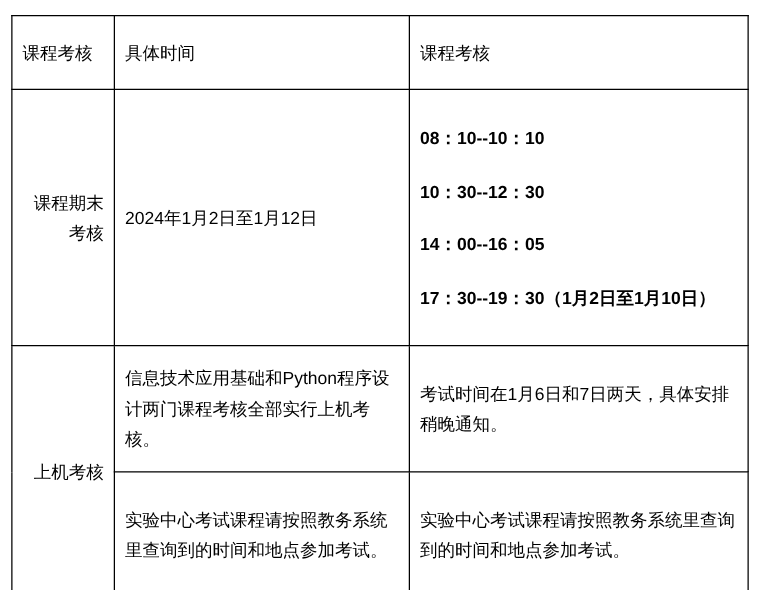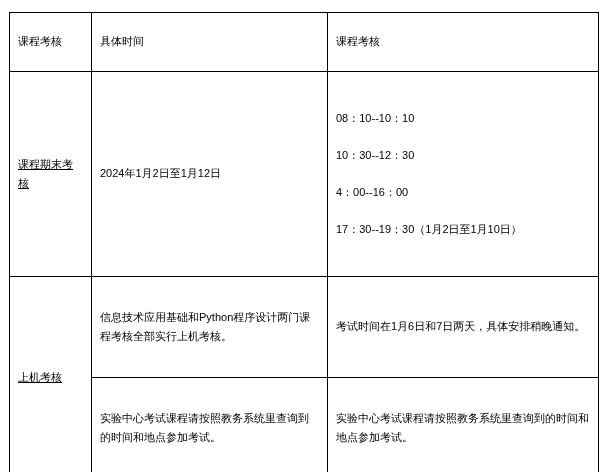--- a/index.html
+++ b/index.html
@@ -21,21 +21,21 @@
     padding: 12px 9px 9px 9px;
   }
   table.exam-table {
     width: 589px;
     border-collapse: collapse;
     table-layout: fixed;
   }
   table.exam-table td {
     border: 1px solid #000000;
     vertical-align: middle;
-    font-size: 11px;
+    font-size: 14px;
     line-height: 1.75;
     padding: 7px 8px;
     word-break: break-word;
   }
   .col-a { width: 82px; }
   .col-b { width: 236px; }
   .col-c { width: 271px; }
 
   .header-cell {
     height: 44px;
@@ -48,30 +48,30 @@
     vertical-align: top;
   }
   .time-list p {
     margin: 0 0 18px 0;
   }
   .time-list p:last-child {
     margin-bottom: 0;
   }
   .pad-cell {
     padding: 14px 8px;
+    font-weight: bold;
   }
   .tall-cell {
     height: 190px;
   }
   .mid-cell {
     height: 86px;
   }
   .label-cell {
-    text-align: left;
-    text-decoration: underline;
+    text-align: right;
   }
 </style>
 </head>
 <body>
 
 <div class="page">
   <table class="exam-table">
     <colgroup>
       <col class="col-a">
       <col class="col-b">
@@ -82,21 +82,21 @@
         <td class="header-cell">课程考核</td>
         <td class="header-cell">具体时间</td>
         <td class="header-cell">课程考核</td>
       </tr>
       <tr>
         <td class="cell-center-v tall-cell label-cell">课程期末考核</td>
         <td class="cell-center-v">2024年1月2日至1月12日</td>
         <td class="cell-top pad-cell time-list">
           <p>08：10--10：10</p>
           <p>10：30--12：30</p>
-          <p>4：00--16：00</p>
+          <p>14：00--16：05</p>
           <p>17：30--19：30（1月2日至1月10日）</p>
         </td>
       </tr>
       <tr>
         <td class="cell-center-v label-cell" rowspan="2">上机考核</td>
         <td class="cell-center-v mid-cell">信息技术应用基础和Python程序设计两门课程考核全部实行上机考核。</td>
         <td class="cell-center-v mid-cell">考试时间在1月6日和7日两天，具体安排稍晚通知。</td>
       </tr>
       <tr>
         <td class="cell-center-v mid-cell">实验中心考试课程请按照教务系统里查询到的时间和地点参加考试。</td>

